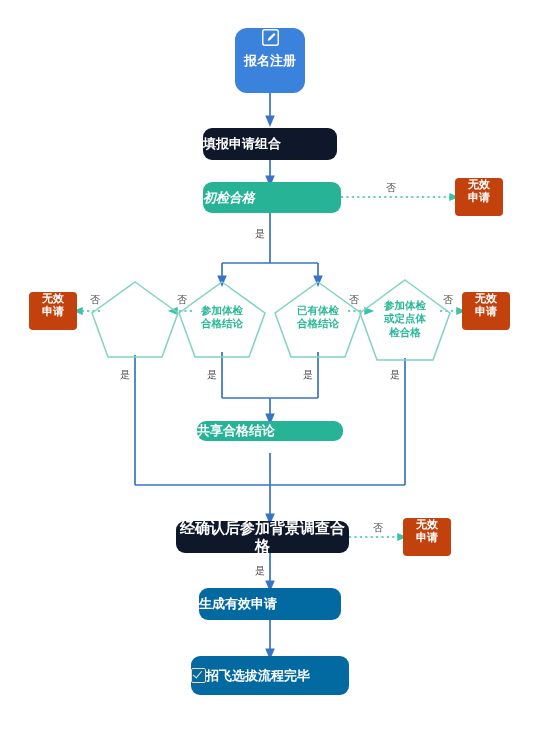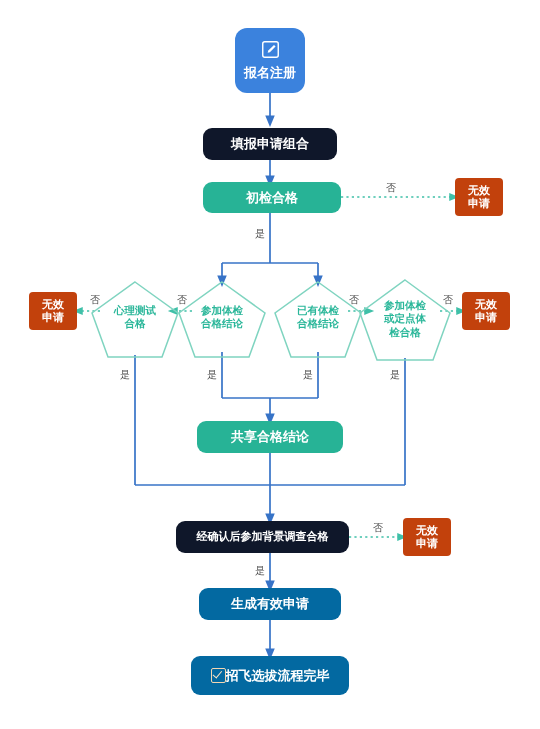--- a/index.html
+++ b/index.html
@@ -22,21 +22,20 @@
     left: 0;
     top: 0;
     width: 540px;
     height: 729px;
   }
   .node {
     position: absolute;
     box-sizing: border-box;
     display: flex;
     align-items: center;
-    justify-content: center;
     text-align: center;
     line-height: 1.22;
     -webkit-font-smoothing: antialiased;
   }
   .rounded {
     border-radius: 9px;
     color: #ffffff;
     font-weight: bold;
   }
   .rounded.blue   { background: #0f172a; }
@@ -173,61 +172,57 @@
       <svg width="19" height="19" viewBox="0 0 24 24" fill="none" stroke="#ffffff" stroke-width="1.8">
         <rect x="2.2" y="2.2" width="19.6" height="19.6" rx="2.6"></rect>
         <path d="M16.4 6.2 L9.2 13.4 L8.4 16.2 L11.2 15.4 L18.4 8.2 Z" fill="#ffffff" stroke="none"></path>
       </svg>
     </span>
     <span>报名注册</span>
   </div>
 
   <div class="node rounded blue" style="left:203px; top:128px; width:134px; height:32px; font-size:13px;">填报申请组合</div>
 
-  <div class="node rounded teal" style="left:203px; top:182px; width:138px; height:31px; font-size:13px;">初检合格</div>
+  <div class="node rounded teal" style="left:203px; top:182px; width:138px; height:31px; font-size:13px;font-style:italic;">初检合格</div>
 
   <div class="node rounded gray" style="left:455px; top:178px; width:48px; height:38px; font-size:11px; flex-direction:column;">
     <span>无效</span>
     <span>申请</span>
   </div>
 
   <div class="node rounded gray" style="left:29px; top:292px; width:48px; height:38px; font-size:11px; flex-direction:column;">
     <span>无效</span>
     <span>申请</span>
   </div>
 
   <div class="node rounded gray" style="left:462px; top:292px; width:48px; height:38px; font-size:11px; flex-direction:column;">
     <span>无效</span>
     <span>申请</span>
   </div>
 
-  <div class="pent-label emph" style="left:92px; top:292px; width:86px; height:50px; font-size:10.5px;">
-    <span>心理测试</span>
-    <span>合格</span>
-  </div>
 
   <div class="pent-label" style="left:179px; top:292px; width:86px; height:50px; font-size:10.5px;">
     <span>参加体检</span>
     <span>合格结论</span>
   </div>
 
   <div class="pent-label" style="left:275px; top:292px; width:86px; height:50px; font-size:10.5px;">
     <span>已有体检</span>
     <span>合格结论</span>
   </div>
 
   <div class="pent-label" style="left:362px; top:288px; width:86px; height:62px; font-size:10.5px;">
     <span>参加体检</span>
     <span>或定点体</span>
     <span>检合格</span>
   </div>
 
-  <div class="node rounded teal" style="left:197px; top:421px; width:146px; height:32px; font-size:13px;">共享合格结论</div>
-
-  <div class="node rounded blue" style="left:176px; top:521px; width:173px; height:32px; font-size:11px;">经确认后参加背景调查合格</div>
+  <div class="node rounded teal" style="left:197px; top:421px; width:146px; height:20px; font-size:13px;">共享合格结论</div>
+
+  <div class="node rounded blue" style="left:176px; top:521px; width:173px; height:32px; font-size:15px;">经确认后参加背景调查合格</div>
 
   <div class="node rounded gray" style="left:403px; top:518px; width:48px; height:38px; font-size:11px; flex-direction:column;">
     <span>无效</span>
     <span>申请</span>
   </div>
 
   <div class="node rounded orange" style="left:199px; top:588px; width:142px; height:32px; font-size:13px;">生成有效申请</div>
 
   <div class="node rounded orange" style="left:191px; top:656px; width:158px; height:39px; font-size:13px;">
     <span class="finish-inner">

